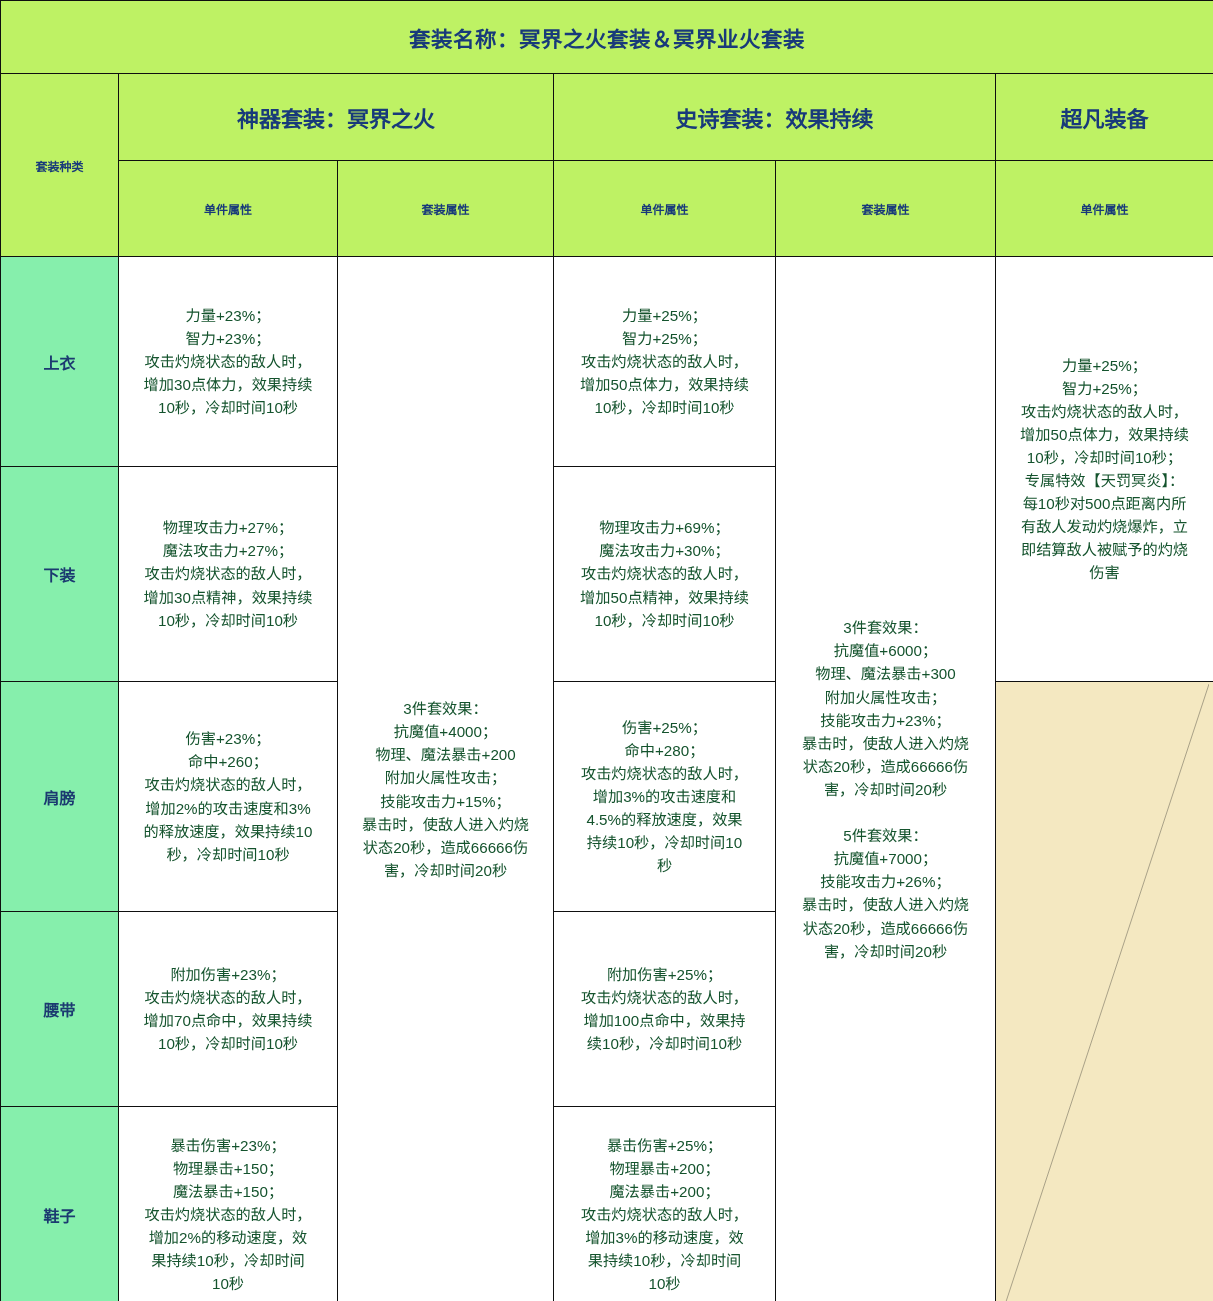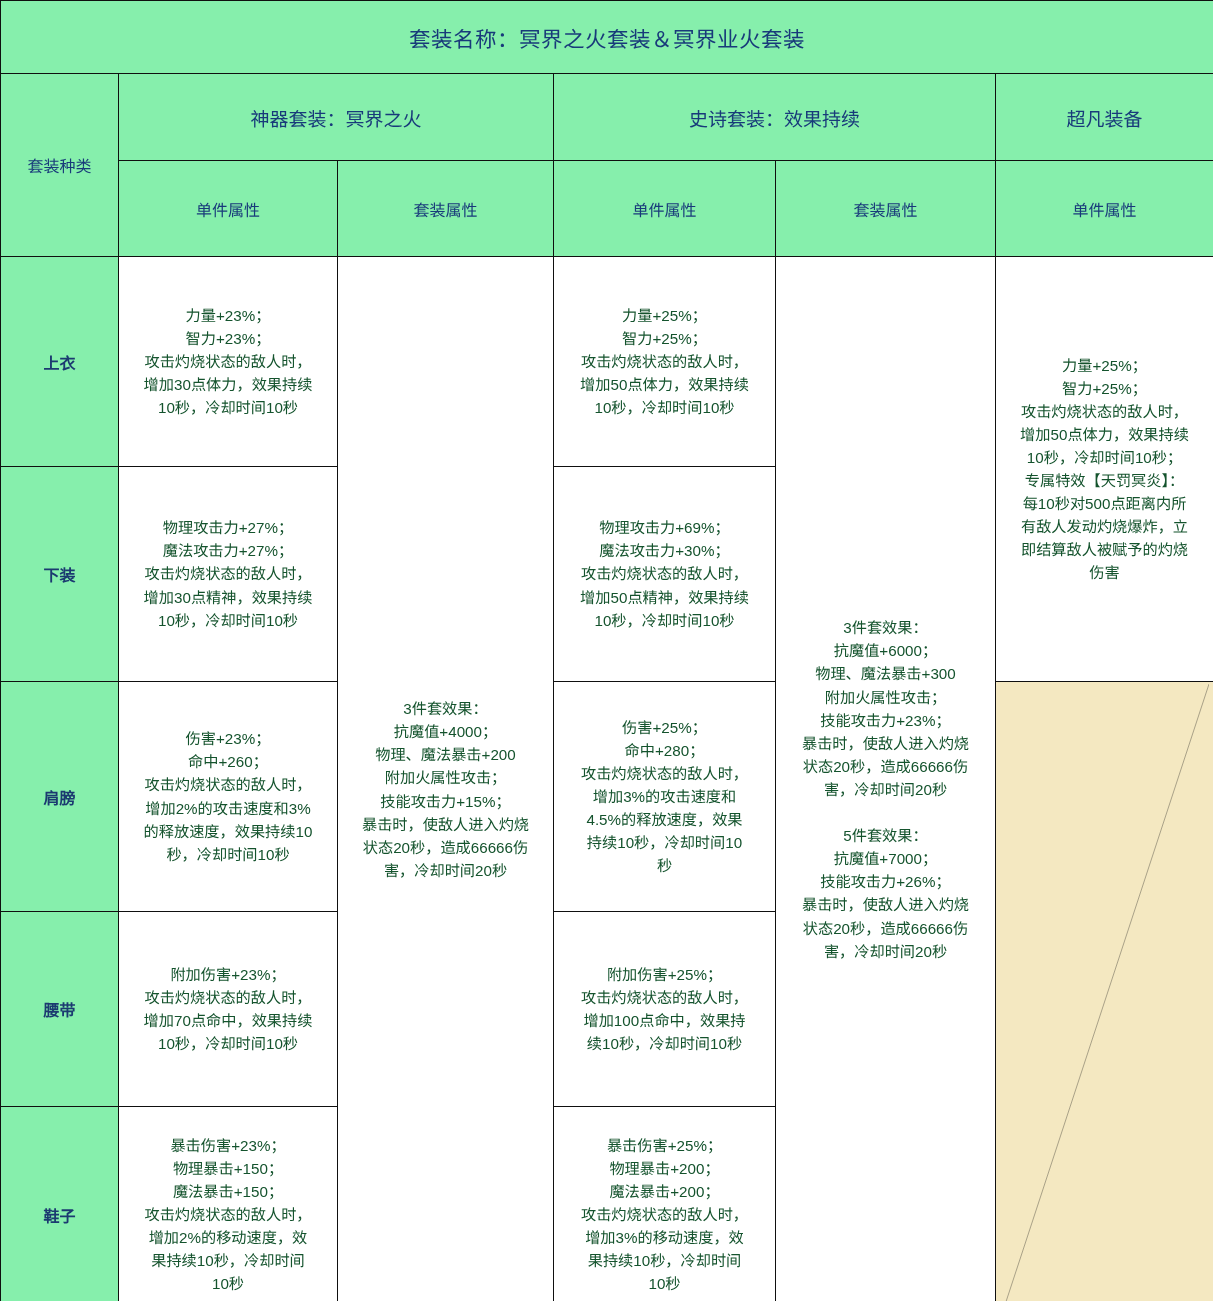--- a/index.html
+++ b/index.html
@@ -27,34 +27,34 @@
   table.set-table td {
     border: 1.5px solid #0f0f0f;
     vertical-align: middle;
     text-align: center;
     padding: 2px 4px;
     box-sizing: border-box;
     overflow: hidden;
   }
   
   .hdr {
-    background: #86efac;
+    background: #bef264;
     color: #183a7a;
-    font-weight: normal;
+    font-weight: bold;
     margin-top: 32px;
   }
   .title-cell {
     font-size: 21.5px;
     letter-spacing: 0.5px;
   }
   .hdr-group {
-    font-size: 19px;
+    font-size: 22px;
   }
   .hdr-sub {
-    font-size: 16px;
+    font-size: 12px;
   }
   
   .rowlabel {
     background: #86efac;
     color: #1b3a70;
     font-weight: bold;
     font-size: 16px;
   }
   
   .body-cell {

